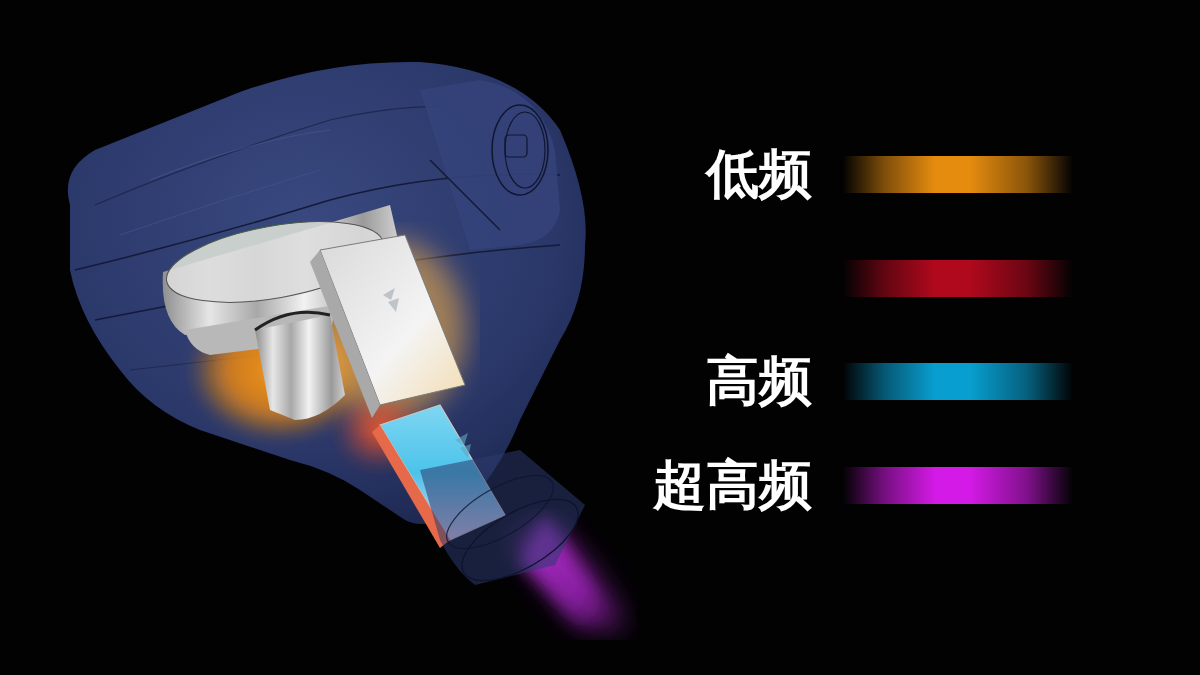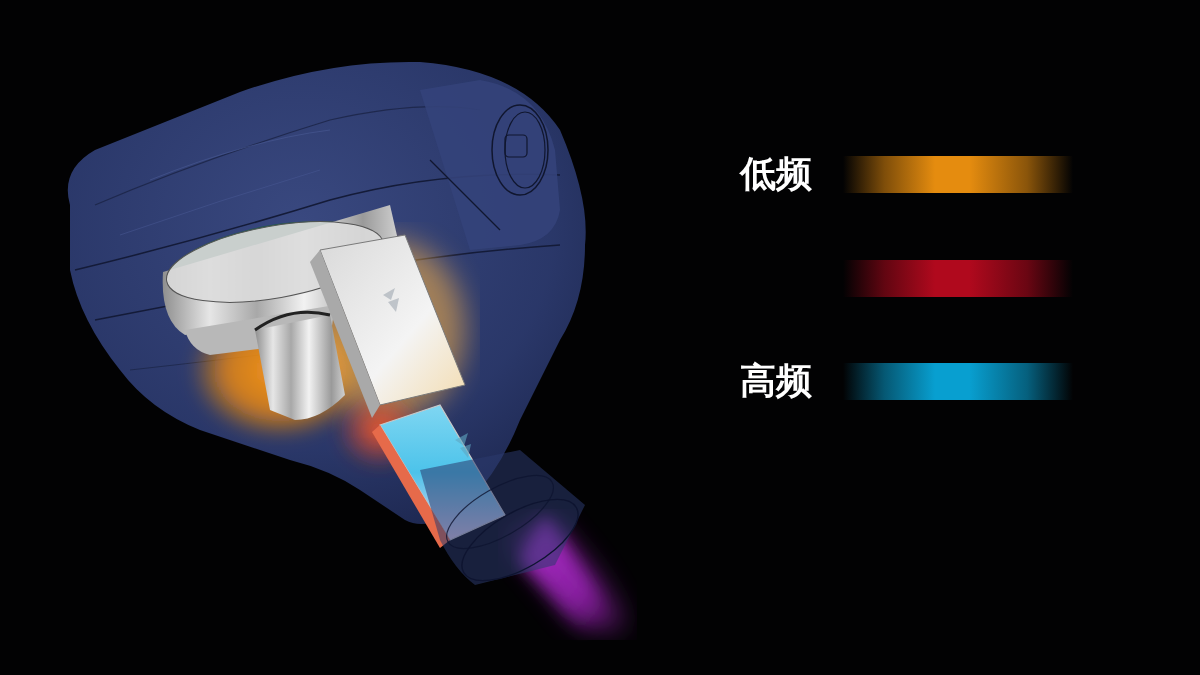--- a/index.html
+++ b/index.html
@@ -3,21 +3,21 @@
 <meta charset="utf-8">
 <style>
   html, body { margin:0; padding:0; background:#000; }
   body { width:1200px; height:675px; position:relative; overflow:hidden; font-family:"DejaVu Sans", sans-serif; }
   .stage { position:absolute; inset:0; background:#020203; }
   .illustration { position:absolute; left:0; top:0; width:680px; height:675px; }
   .legend { position:absolute; left:0; top:0; width:1200px; height:675px; }
   .legend-row { position:absolute; left:660px; width:420px; height:40px; }
   .legend-label {
     position:absolute; right:268px; top:-3px;
-    color:#fff; font-weight:bold; font-size:36px; line-height:46px;
+    color:#fff; font-weight:bold; font-size:53px; line-height:46px;
     letter-spacing:0px; white-space:nowrap;
     font-family:"DejaVu Sans", sans-serif;
   }
   .legend-bar {
     position:absolute; left:183px; top:2px; width:230px; height:37px;
   }
 </style>
 </head>
 <body>
 
@@ -144,15 +144,19 @@
 
     <div class="legend-row" style="top:258px;">
       <div class="legend-bar" style="background:linear-gradient(90deg, rgba(176,9,29,0) 0%, rgba(176,9,29,0.55) 18%, #b0091d 40%, #b0091d 55%, rgba(176,9,29,0.6) 80%, rgba(176,9,29,0) 100%);"></div>
     </div>
 
     <div class="legend-row" style="top:361px;">
       <span class="legend-label">高频</span>
       <div class="legend-bar" style="background:linear-gradient(90deg, rgba(8,159,208,0) 0%, rgba(8,159,208,0.55) 18%, #089fd0 40%, #089fd0 55%, rgba(8,159,208,0.6) 80%, rgba(8,159,208,0) 100%);"></div>
     </div>
 
+    <div class="legend-row" style="top:465px;">
+      <span class="legend-label">超高频</span>
+      <div class="legend-bar" style="background:linear-gradient(90deg, rgba(212,26,230,0) 0%, rgba(212,26,230,0.55) 18%, #d41ae6 40%, #d41ae6 55%, rgba(212,26,230,0.6) 80%, rgba(212,26,230,0) 100%);"></div>
+    </div>
 
   </div>
 </div>
 
 </body></html>

